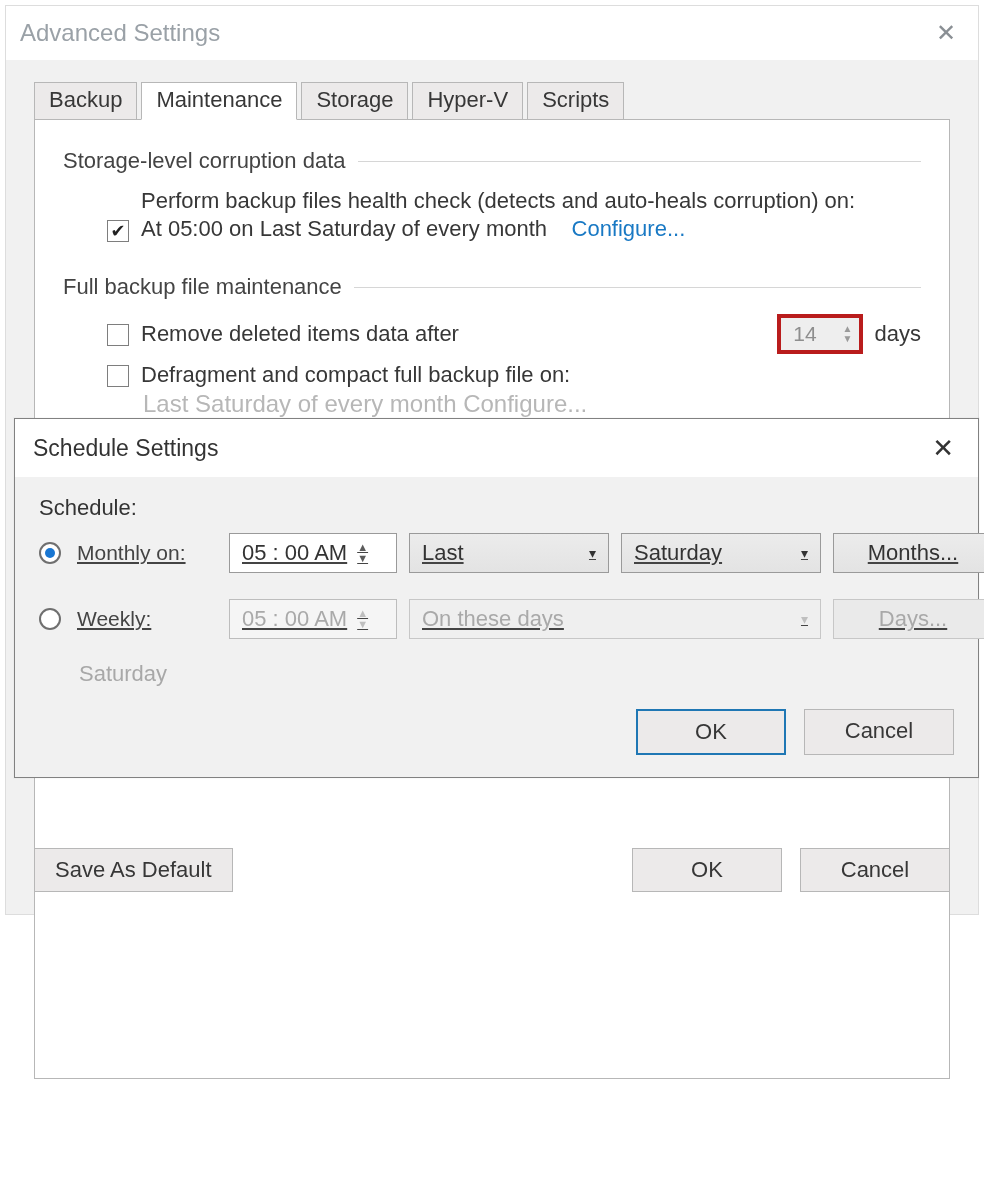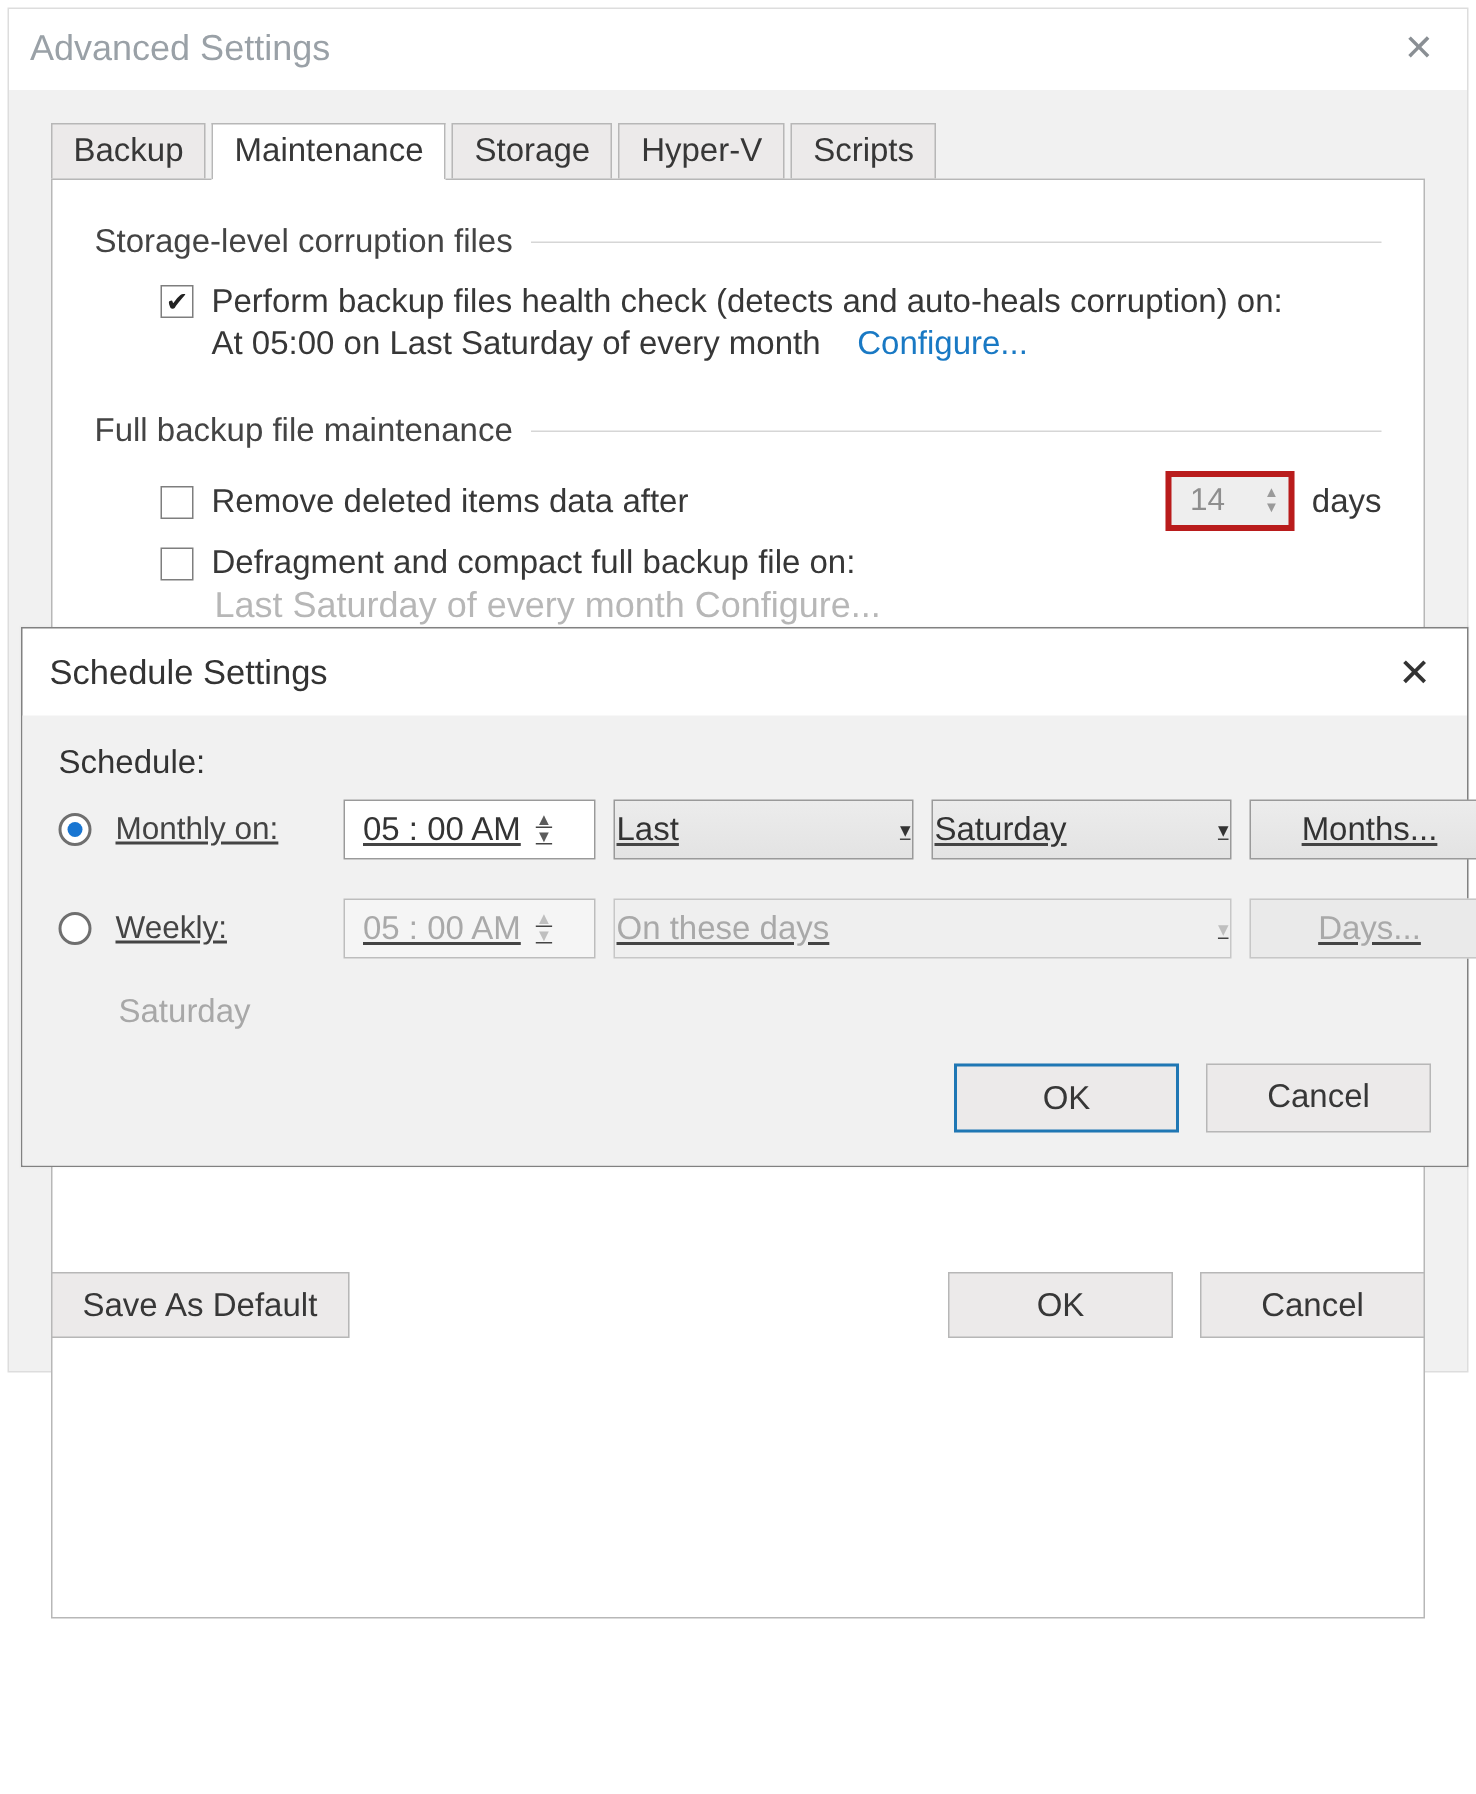--- a/index.html
+++ b/index.html
@@ -230,21 +230,21 @@
   }
   .time-box.disabled { color:#a9a9a9; border-color:#bdbdbd; background:#f5f5f5; }
   .time-box .arrows { display:flex; flex-direction:column; font-size:11px; line-height:11px; color:#5b5b5b; cursor:pointer; }
   .time-box.disabled .arrows { color:#bfbfbf; }
   .select {
     display: flex;
     align-items: center;
     justify-content: space-between;
     border: 1px solid #9a9a9a;
     background: linear-gradient(#ececec,#e3e3e3);
-    padding: 6px 1px;
+    padding: 6px 12px;
     font-size: 22px;
     color: #333;
     cursor: pointer;
     gap: 8px;
   }
   .select .caret { font-size: 14px; color:#333; }
   .select.disabled { color:#a9a9a9; border-color:#c7c7c7; background:#efefef; cursor:default; }
   .select.disabled .caret { color:#bfbfbf; }
   .small-btn {
     text-align: center;
@@ -296,24 +296,24 @@
       <div class="tab">Backup</div>
       <div class="tab selected">Maintenance</div>
       <div class="tab">Storage</div>
       <div class="tab">Hyper-V</div>
       <div class="tab">Scripts</div>
     </div>
 
     <div class="tabbody">
 
       <div class="group-title">
-        <span>Storage-level corruption files</span>
+        <span>Storage-level corruption data</span>
         <span class="rule"></span>
       </div>
-      <div class="row" style="align-items:flex-start;">
+      <div class="row" style="align-items:flex-end;">
         <span class="checkbox checked"></span>
         <div style="flex:1;">
           <div>Perform backup files health check (detects and auto-heals corruption) on:</div>
           <div style="margin-top:2px;">
             <span>At 05:00 on Last Saturday of every month</span>
             <span>&nbsp;&nbsp;</span>
             <span class="inline-link">Configure...</span>
           </div>
         </div>
       </div>

